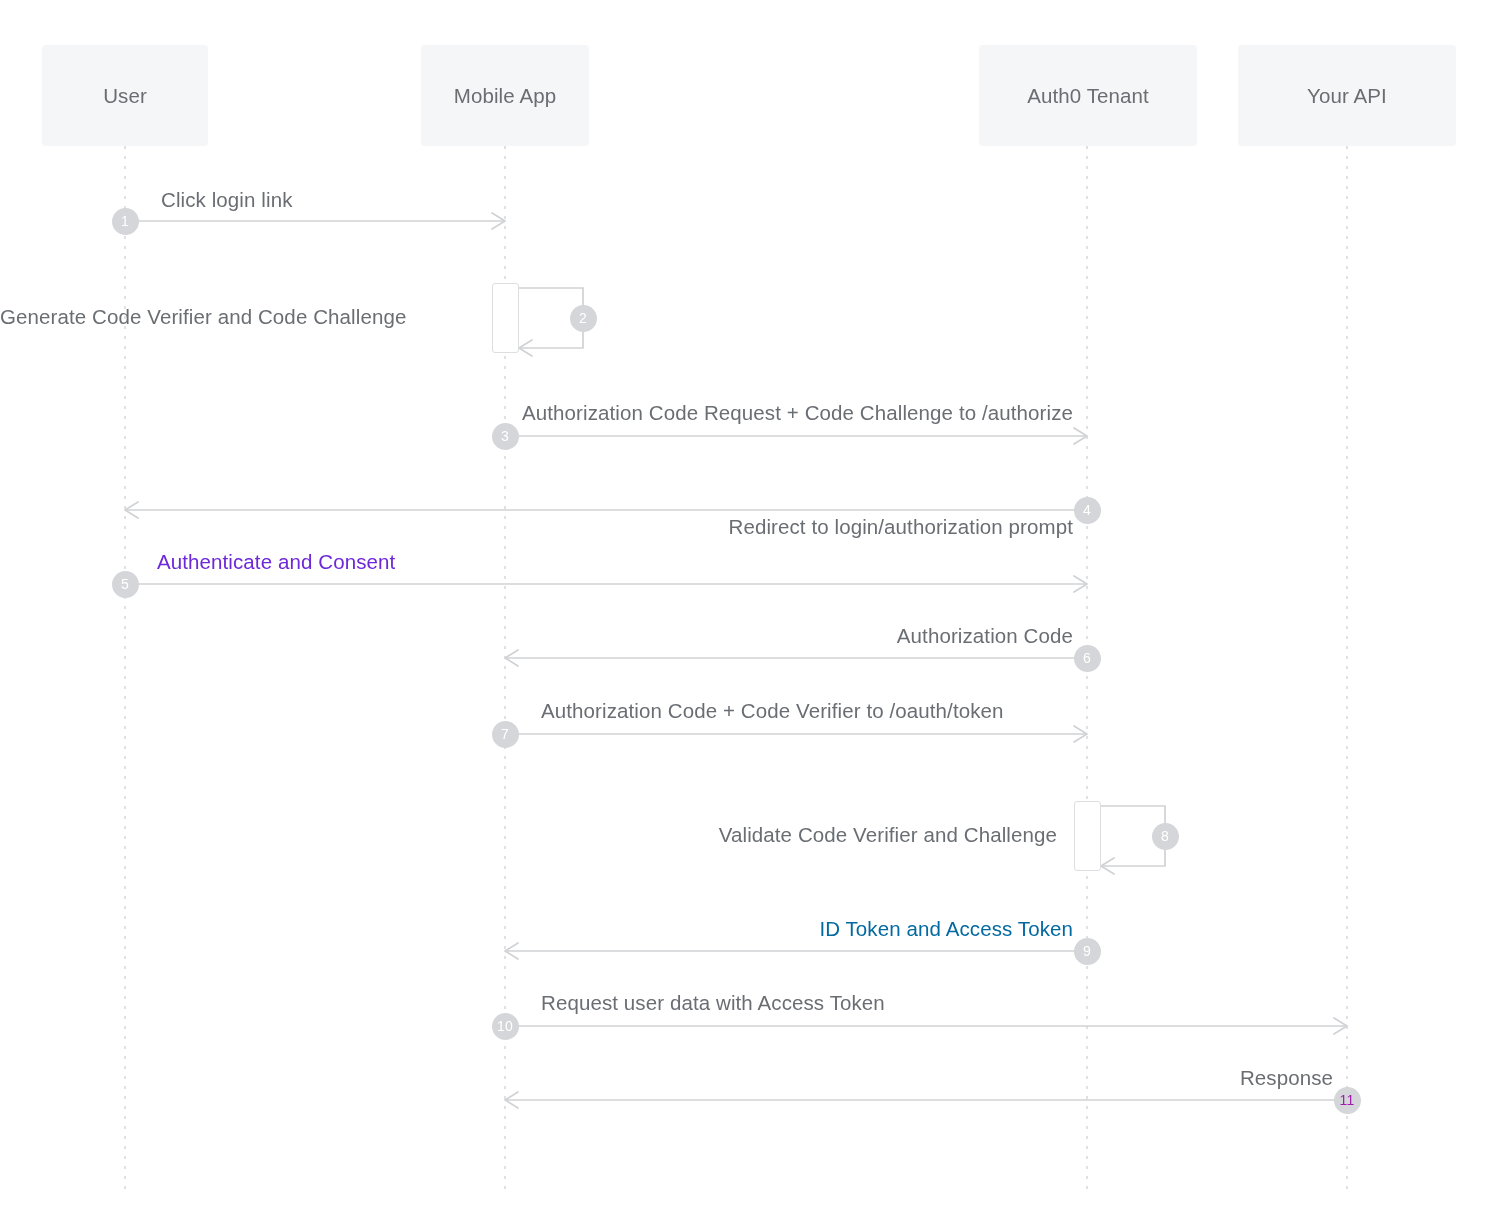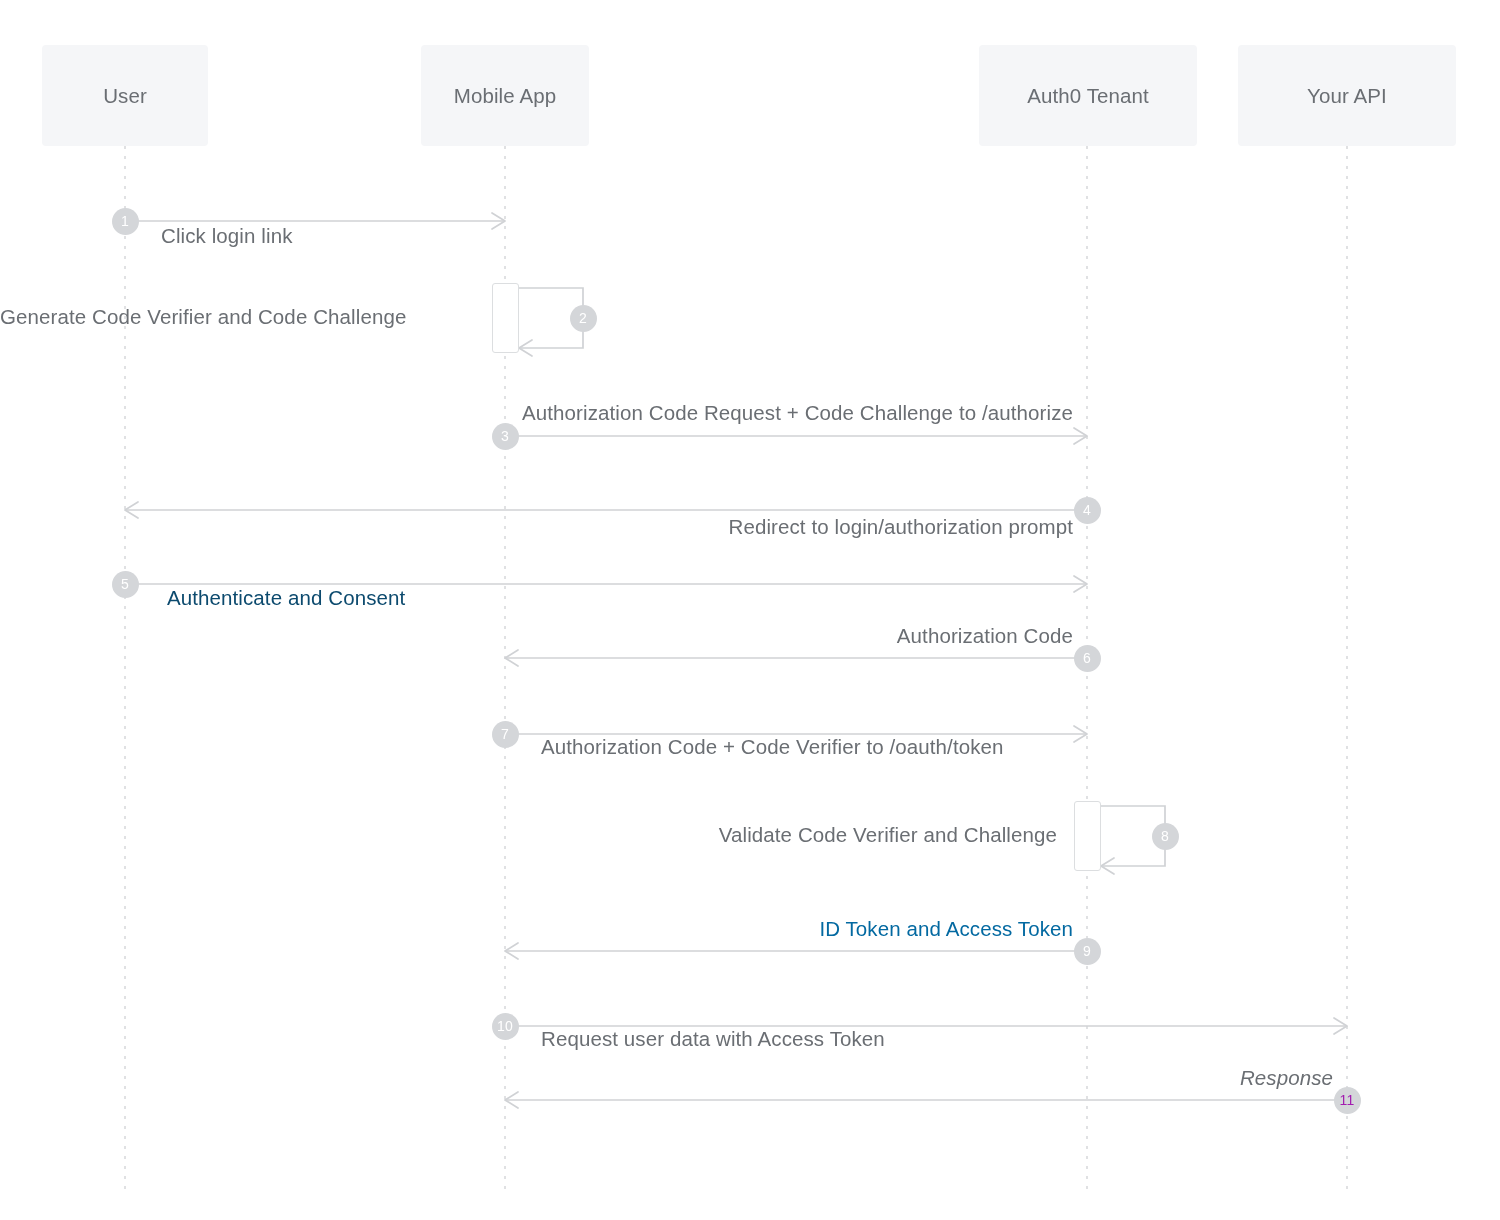--- a/index.html
+++ b/index.html
@@ -44,21 +44,21 @@
     white-space: nowrap;
   }
   .msg-label {
     position: absolute;
     font-size: 20.5px;
     color: #6a6e73;
     letter-spacing: 0.1px;
     white-space: nowrap;
     line-height: 1;
   }
-  .msg-label.align-left  { text-align: left; margin-top: 36px; }
+  .msg-label.align-left  { text-align: left; }
   .msg-label.align-right { text-align: right; }
   .badge-num {
     position: absolute;
     width: 27px;
     height: 27px;
     border-radius: 50%;
     background: #d4d6d9;
     color: #ffffff;
     font-size: 14px;
     display: flex;
@@ -123,28 +123,28 @@
       <div class="activation-bar" style="left: 492px; top: 283px; width: 27px; height: 70px; background: rgb(255, 255, 255); border-color: rgb(220, 222, 224);"></div>
       <div class="activation-bar" style="left: 1074px; top: 801px; width: 27px; height: 70px; background: rgb(255, 255, 255); border-color: rgb(220, 222, 224);"></div>
       <div class="msg-label align-left" style="color: rgb(106, 110, 115); top: 190px; left: 161px;">Click login link</div>
       <div class="badge-num" style="left: 111.5px; top: 207.5px; background: rgb(212, 214, 217); color: rgb(255, 255, 255);">1</div>
       <div class="msg-label align-right" style="color: rgb(106, 110, 115); top: 307px; left: 0px; width: 475px; text-align: left;">Generate Code Verifier and Code Challenge</div>
       <div class="badge-num" style="left: 569.5px; top: 304.5px; background: rgb(212, 214, 217); color: rgb(255, 255, 255);">2</div>
       <div class="msg-label align-right" style="color: rgb(106, 110, 115); top: 403px; left: 0px; width: 1073px;">Authorization Code Request + Code Challenge to /authorize</div>
       <div class="badge-num" style="left: 491.5px; top: 422.5px; background: rgb(212, 214, 217); color: rgb(255, 255, 255);">3</div>
       <div class="msg-label align-right" style="color: rgb(106, 110, 115); top: 478px; left: 0px; width: 1073px; margin-top: 39px;">Redirect to login/authorization prompt</div>
       <div class="badge-num" style="left: 1073.5px; top: 496.5px; background: rgb(212, 214, 217); color: rgb(255, 255, 255);">4</div>
-      <div class="msg-label align-left" style="color: #0c4a6e; top: 552px; left: 167px;">Authenticate and Consent</div>
+      <div class="msg-label align-left" style="color: #6d28d9; top: 552px; left: 157px;">Authenticate and Consent</div>
       <div class="badge-num" style="left: 111.5px; top: 570.5px; background: rgb(212, 214, 217); color: rgb(255, 255, 255);">5</div>
       <div class="msg-label align-right" style="color: rgb(106, 110, 115); top: 626px; left: 0px; width: 1073px;">Authorization Code</div>
       <div class="badge-num" style="left: 1073.5px; top: 644.5px; background: rgb(212, 214, 217); color: rgb(255, 255, 255);">6</div>
       <div class="msg-label align-left" style="color: rgb(106, 110, 115); top: 701px; left: 541px;">Authorization Code + Code Verifier to /oauth/token</div>
       <div class="badge-num" style="left: 491.5px; top: 720.5px; background: rgb(212, 214, 217); color: rgb(255, 255, 255);">7</div>
       <div class="msg-label align-right" style="color: rgb(106, 110, 115); top: 825px; left: 0px; width: 1057px; text-align: right;">Validate Code Verifier and Challenge</div>
       <div class="badge-num" style="left: 1151.5px; top: 822.5px; background: rgb(212, 214, 217); color: rgb(255, 255, 255);">8</div>
       <div class="msg-label align-right" style="color: #0369a1; top: 919px; left: 0px; width: 1073px;">ID Token and Access Token</div>
       <div class="badge-num" style="left: 1073.5px; top: 937.5px; background: rgb(212, 214, 217); color: rgb(255, 255, 255);">9</div>
       <div class="msg-label align-left" style="color: rgb(106, 110, 115); top: 993px; left: 541px;">Request user data with Access Token</div>
       <div class="badge-num" style="left: 491.5px; top: 1012.5px; background: rgb(212, 214, 217); color: rgb(255, 255, 255);">10</div>
-      <div class="msg-label align-right" style="color: rgb(106, 110, 115); top: 1068px; left: 0px; width: 1333px; font-style: italic;">Response</div>
+      <div class="msg-label align-right" style="color: rgb(106, 110, 115); top: 1068px; left: 0px; width: 1333px;">Response</div>
       <div class="badge-num" style="left: 1333.5px; top: 1086.5px; background: rgb(212, 214, 217); color: #a21caf;">11</div>
     </div>
 </div>
 
 </body></html>

